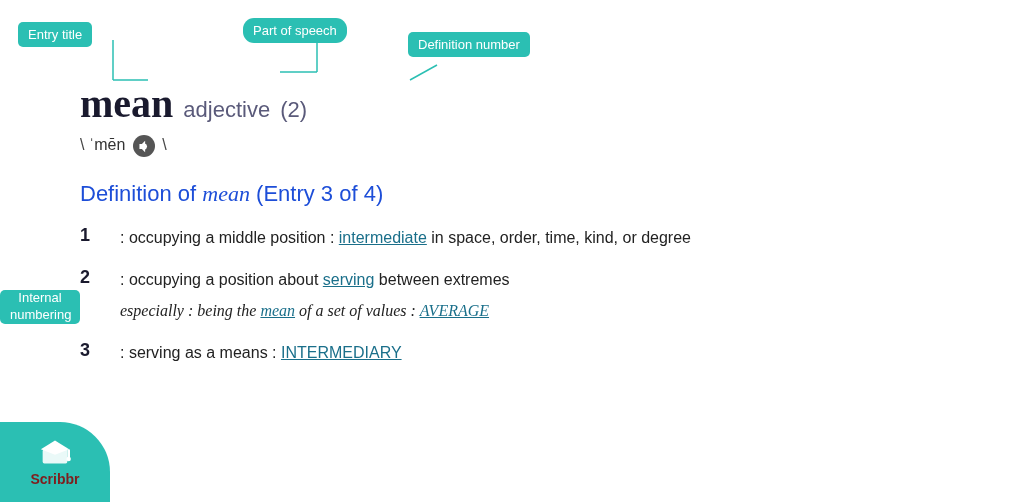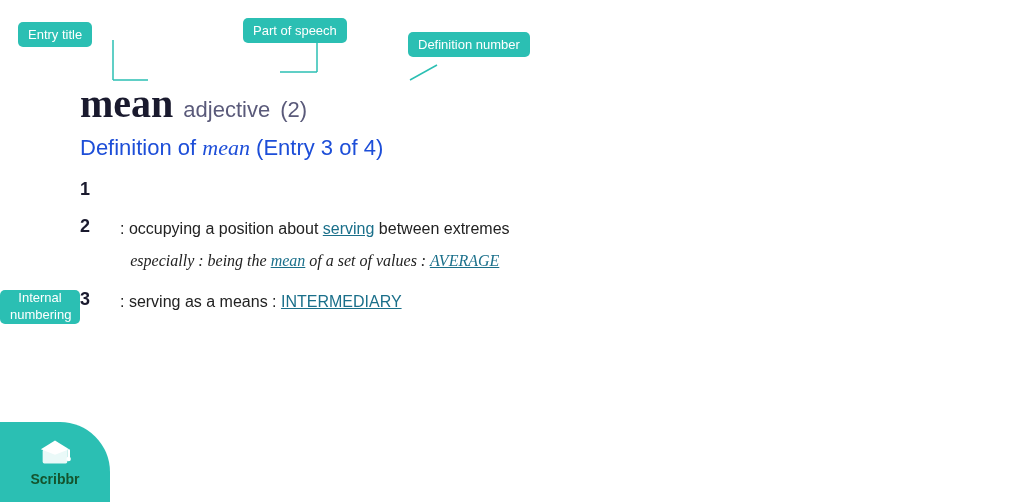--- a/index.html
+++ b/index.html
@@ -41,20 +41,21 @@
     
     #bubble-entry-title {
       top: 22px;
       left: 18px;
     }
 
     
     #bubble-pos {
       top: 18px;
       left: 243px;
+      border-radius: 11px;
     }
 
     
     #bubble-def-num {
       top: 32px;
       left: 408px;
     }
 
     
     .entry-heading {
@@ -167,21 +168,20 @@
       text-decoration: underline;
       cursor: pointer;
     }
 
     .def-sub {
       margin-top: 6px;
       font-style: italic;
       color: #222;
       font-family: Georgia, serif;
       font-size: 16px;
-      text-align: center;
     }
 
     .def-sub em {
       font-style: italic;
     }
 
     
     #bubble-internal {
       position: absolute;
       left: 0;
@@ -207,21 +207,21 @@
       background: #2bbfb3;
       border-radius: 0 50px 0 0;
       display: flex;
       flex-direction: column;
       align-items: center;
       justify-content: center;
       gap: 4px;
     }
 
     .scribbr-logo-text {
-      color: #14532d;
+      color: #7f1d1d;
       font-family: Arial, sans-serif;
       font-size: 14px;
       font-weight: 600;
     }
 
     .scribbr-icon {
       width: 36px;
       height: 30px;
     }
 
@@ -256,29 +256,41 @@
 <div class="main-content">
 
   <div class="entry-heading">
     <span class="entry-word">mean</span>
     <span class="entry-pos">
       <span>adjective</span>
     </span>
     <span class="entry-num">(2)</span>
   </div>
 
+  <div class="pronunciation">
+    <span class="backslash">\&nbsp;ˈ</span><span class="phonetic">mēn</span>
+    <span class="speaker-btn">
+      <svg viewBox="0 0 16 16">
+        <path d="M3 5v6h3l4 4V1L6 5H3zm9.5 3A4.5 4.5 0 0 0 9 4.07v7.86A4.5 4.5 0 0 0 12.5 8z"></path>
+      </svg>
+    </span>
+    <span class="backslash"> \</span>
+  </div>
 
   <div class="def-section-title">
     <span>Definition of </span><em>mean</em><span> (Entry 3 of 4)</span>
   </div>
 
   <ul class="def-list">
 
     <li class="def-item">
       <span class="def-number">1</span>
+      <div class="def-content">
+        <span>: occupying a middle position : </span><a class="def-link">intermediate</a><span> in space, order, time, kind, or degree</span>
+      </div>
     </li>
 
     <li class="def-item" style="position:relative;">
       <span class="def-number">2</span>
       <div class="def-content">
         <span>: occupying a position about </span><a class="def-link">serving</a><span> between extremes</span>
         <div class="def-sub">
           <em>especially</em><span> : being the </span><a class="def-link">mean</a><span> of a set of values : </span><a class="def-link">AVERAGE</a>
         </div>
       </div>

